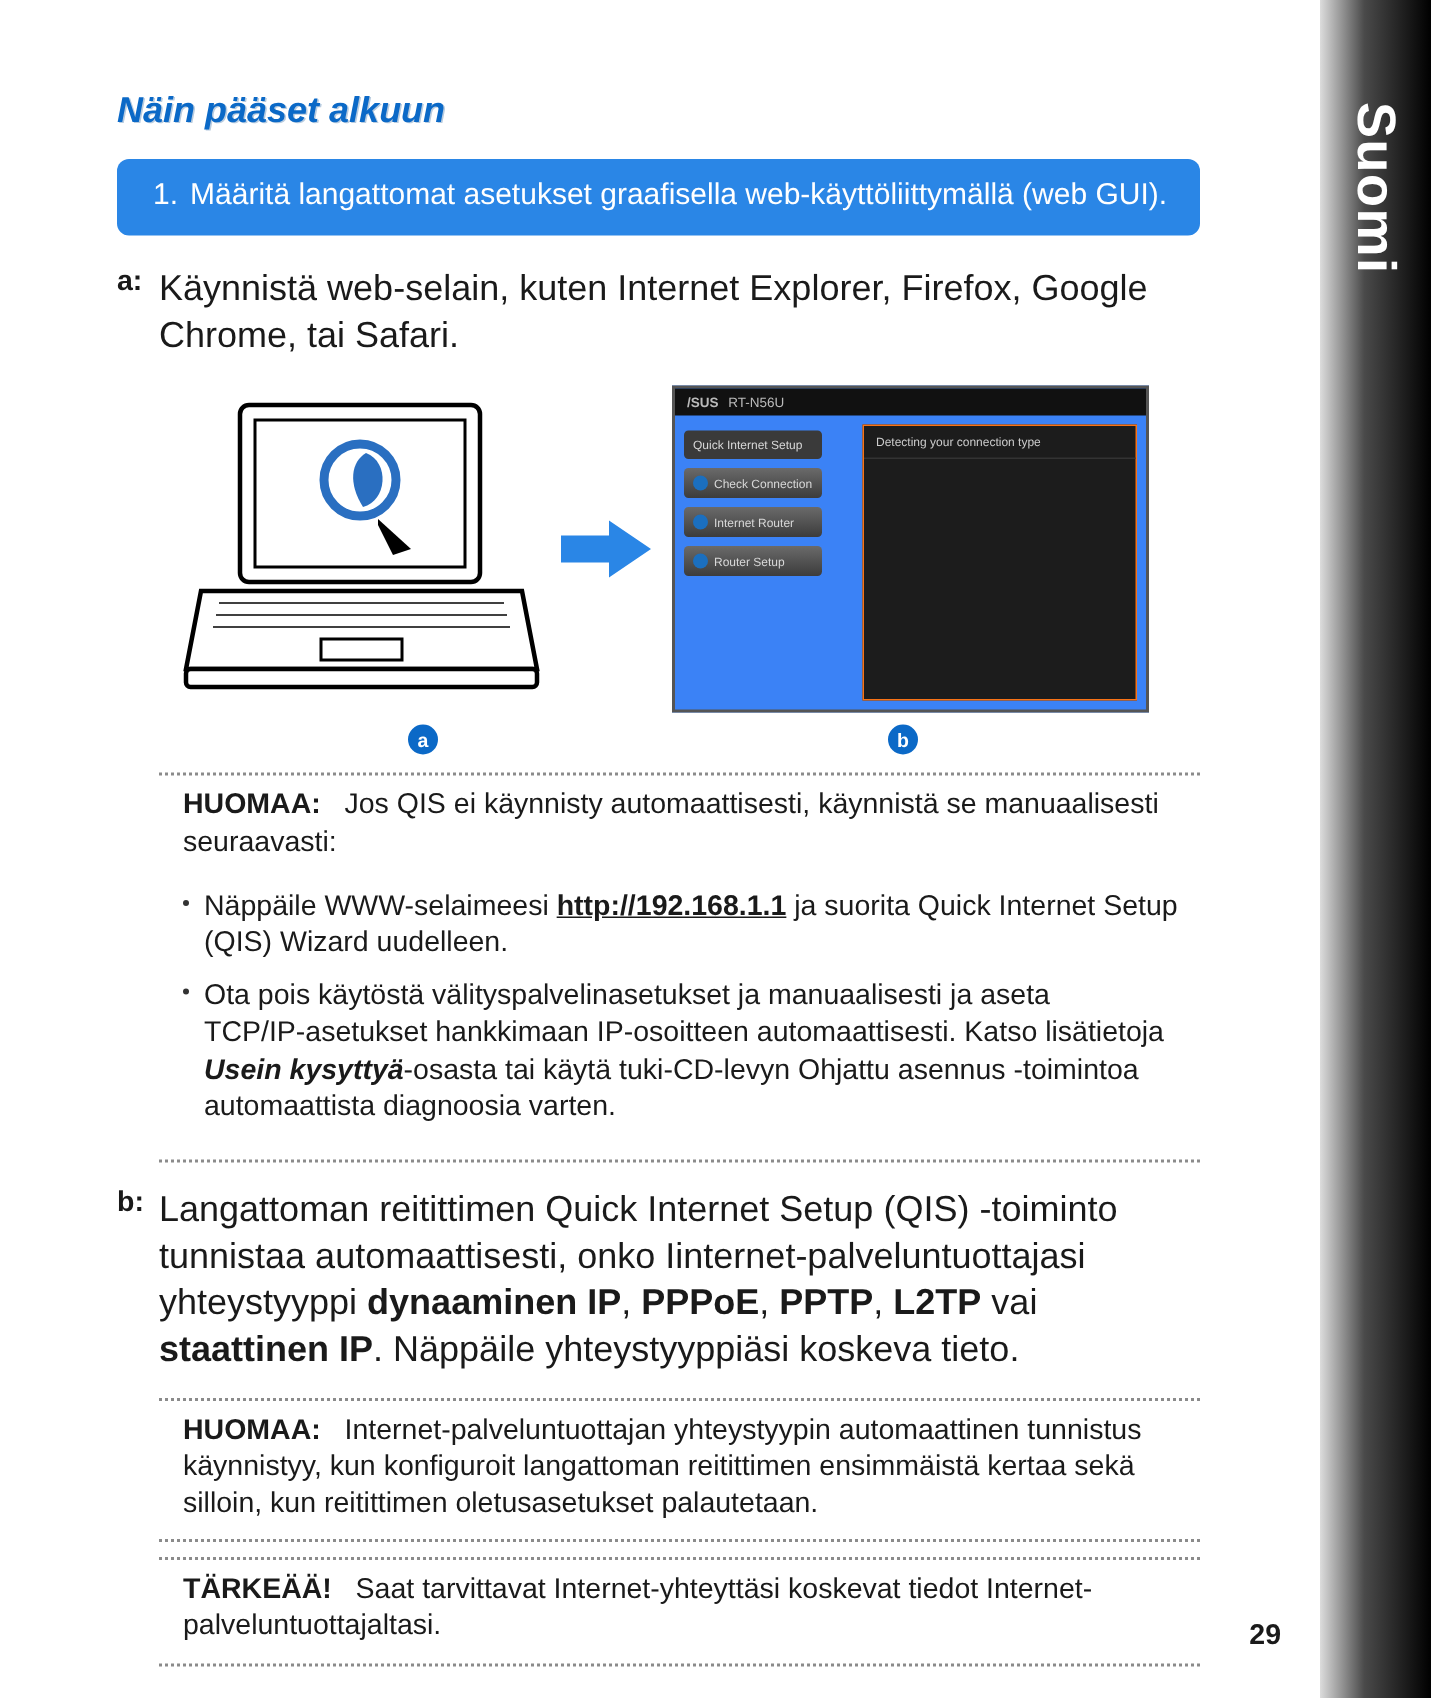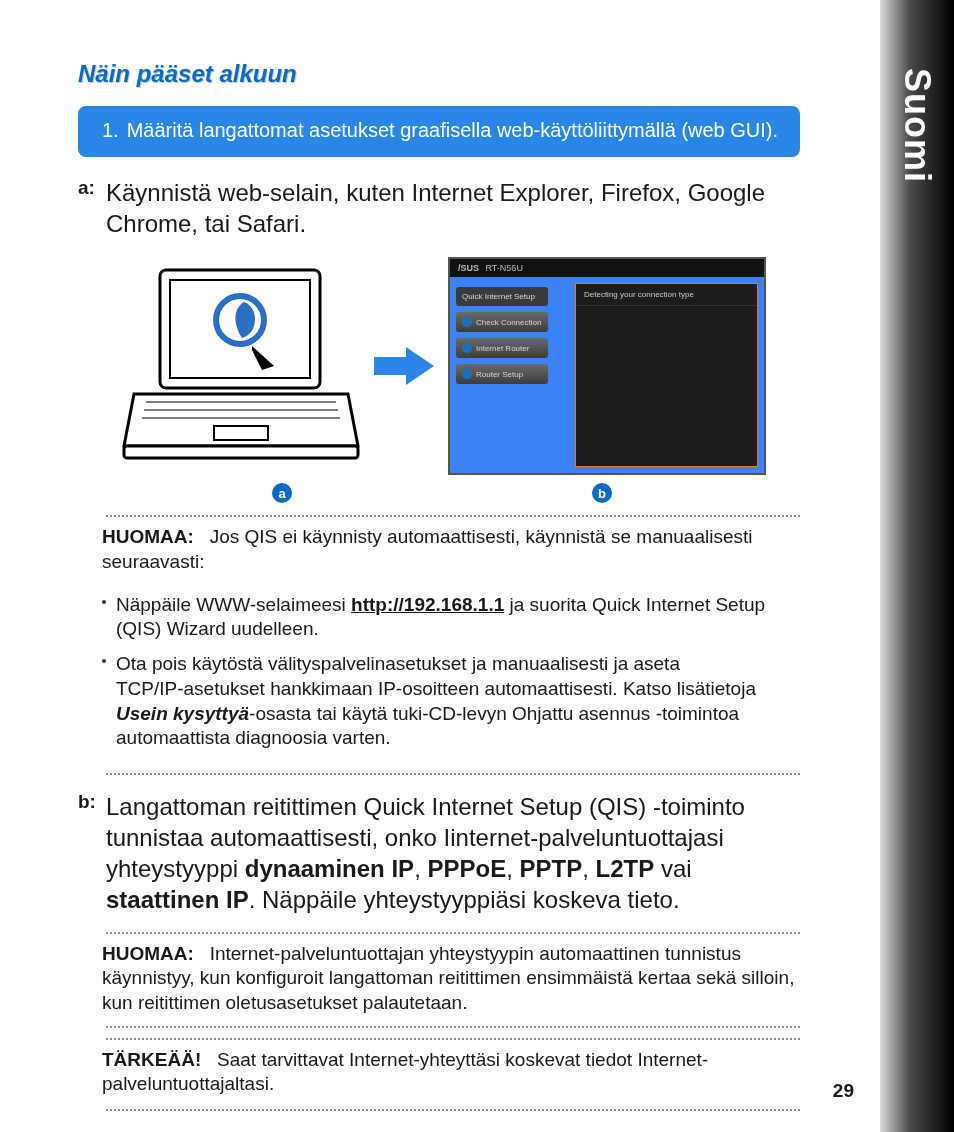--- a/index.html
+++ b/index.html
@@ -129,21 +129,21 @@
     margin: 8px 44px 12px 44px;
     width: 640px;
   }
   .badge {
     width:20px;height:20px;border-radius:50%;
     background:#0b69c7;color:#fff;font-weight:700;
     font-size:13px;display:flex;align-items:center;justify-content:center;
   }
   .dotted { border:none;border-top:2px dotted #8b8b8b;margin:0 0 0 28px; }
   .note,.bullets,.important {
-    margin-left:24px;font-size:19px;line-height:1.3;
+    margin-left:44px;font-size:19px;line-height:1.3;
   }
   .note { padding: 8px 0 10px; }
   .important { padding: 8px 0 12px; }
   .note strong, .important strong { font-weight:700; }
   .bullets { padding: 4px 0 12px; }
   .bullets .bl { display:flex;gap:10px;margin:4px 0 10px; }
   .bullets .bl .dot { flex-shrink:0;margin-top:7px;width:4px;height:4px;border-radius:50%;background:#333; }
   .bullets .bl .ct { flex:1; }
   .u { text-decoration: underline; font-weight:700; }
   .bld { font-weight:700; }

